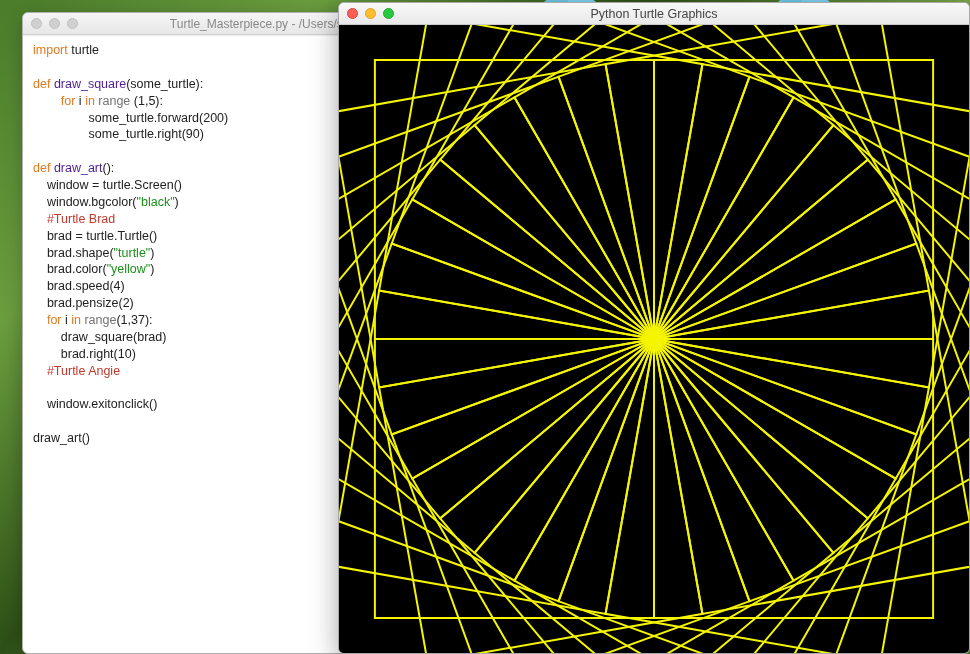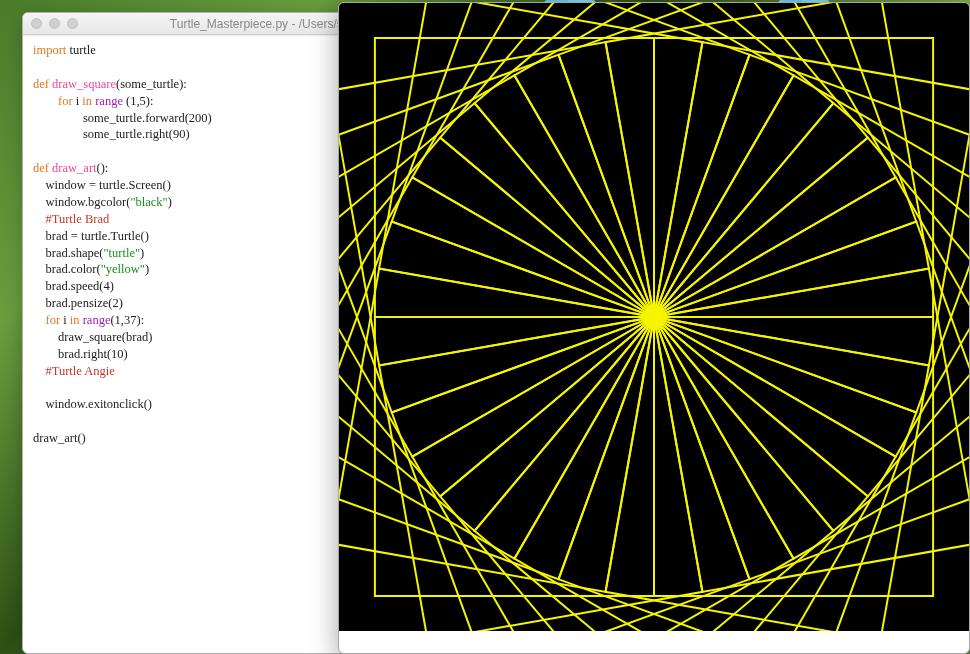--- a/index.html
+++ b/index.html
@@ -67,30 +67,30 @@
   .editor-title {
     position: absolute;
     left: 50%;
     transform: translateX(-50%);
     font-size: 12px;
     color: #888;
     white-space: nowrap;
   }
   .editor-content {
     padding: 6px 10px;
-    font-family: Liberation Serif, serif;
+    font-family: Liberation Sans, sans-serif;
     font-size: 12.5px;
     line-height: 1.35;
     color: #222;
     white-space: pre;
     border-top: 1px solid #eee;
   }
   .kw-orange { color: #e07a1f; }
-  .kw-blue { color: #ec4899; margin-top: 24px; }
-  .kw-purple { color: #a21caf; }
+  .kw-blue { color: #4c1d95; margin-top: 24px; }
+  .kw-purple { color: #737373; }
   .str-green { color: #1a8f1a; }
   .comment-red { color: #c0392b; text-align: right; }
 
   
   .turtle-window {
     position: absolute;
     top: 2px;
     left: 338px;
     width: 632px;
     height: 652px;
@@ -138,20 +138,28 @@
       <span class="dot"></span>
       <span class="dot"></span>
       <span class="dot"></span>
     </div>
     <div class="editor-title">Turtle_Masterpiece.py - /Users/stephani…</div>
   </div>
   <div class="editor-content" id="editor-code"><div><span class="kw-orange">import</span><span> turtle</span></div><div>&nbsp;</div><div><span class="kw-orange">def</span><span> </span><span class="kw-blue">draw_square</span><span>(some_turtle):</span></div><div><span>        </span><span class="kw-orange">for</span><span> i </span><span class="kw-orange">in</span><span> </span><span class="kw-purple">range</span><span> (1,5):</span></div><div><span>                some_turtle.forward(200)</span></div><div><span>                some_turtle.right(90)</span></div><div>&nbsp;</div><div><span class="kw-orange">def</span><span> </span><span class="kw-blue">draw_art</span><span>():</span></div><div><span>    window = turtle.Screen()</span></div><div><span>    window.bgcolor(</span><span class="str-green">"black"</span><span>)</span></div><div><span>    </span><span class="comment-red">#Turtle Brad</span></div><div><span>    brad = turtle.Turtle()</span></div><div><span>    brad.shape(</span><span class="str-green">"turtle"</span><span>)</span></div><div><span>    brad.color(</span><span class="str-green">"yellow"</span><span>)</span></div><div><span>    brad.speed(4)</span></div><div><span>    brad.pensize(2)</span></div><div><span>    </span><span class="kw-orange">for</span><span> i </span><span class="kw-orange">in</span><span> </span><span class="kw-purple">range</span><span>(1,37):</span></div><div><span>        draw_square(brad)</span></div><div><span>        brad.right(10)</span></div><div><span>    </span><span class="comment-red">#Turtle Angie</span></div><div>&nbsp;</div><div><span>    window.exitonclick()</span></div><div>&nbsp;</div><div><span>draw_art()</span></div></div>
 </div>
 
 <div class="turtle-window">
+  <div class="turtle-titlebar">
+    <div class="traffic-lights">
+      <span class="dot red"></span>
+      <span class="dot yellow"></span>
+      <span class="dot green"></span>
+    </div>
+    <div class="turtle-title">Python Turtle Graphics</div>
+  </div>
   <svg class="turtle-canvas" id="turtle-svg" viewBox="0 0 632 630">
       <rect x="0" y="0" width="632" height="630" fill="#000000"></rect>
       <g transform="translate(316,315)">
         <path d="M 0 0 L 280 0 L 280 280 L 0 280 Z" fill="none" stroke="#f5f500" stroke-width="2" transform="rotate(0)"></path>
         <path d="M 0 0 L 280 0 L 280 280 L 0 280 Z" fill="none" stroke="#f5f500" stroke-width="2" transform="rotate(10)"></path>
         <path d="M 0 0 L 280 0 L 280 280 L 0 280 Z" fill="none" stroke="#f5f500" stroke-width="2" transform="rotate(20)"></path>
         <path d="M 0 0 L 280 0 L 280 280 L 0 280 Z" fill="none" stroke="#f5f500" stroke-width="2" transform="rotate(30)"></path>
         <path d="M 0 0 L 280 0 L 280 280 L 0 280 Z" fill="none" stroke="#f5f500" stroke-width="2" transform="rotate(40)"></path>
         <path d="M 0 0 L 280 0 L 280 280 L 0 280 Z" fill="none" stroke="#f5f500" stroke-width="2" transform="rotate(50)"></path>
         <path d="M 0 0 L 280 0 L 280 280 L 0 280 Z" fill="none" stroke="#f5f500" stroke-width="2" transform="rotate(60)"></path>

